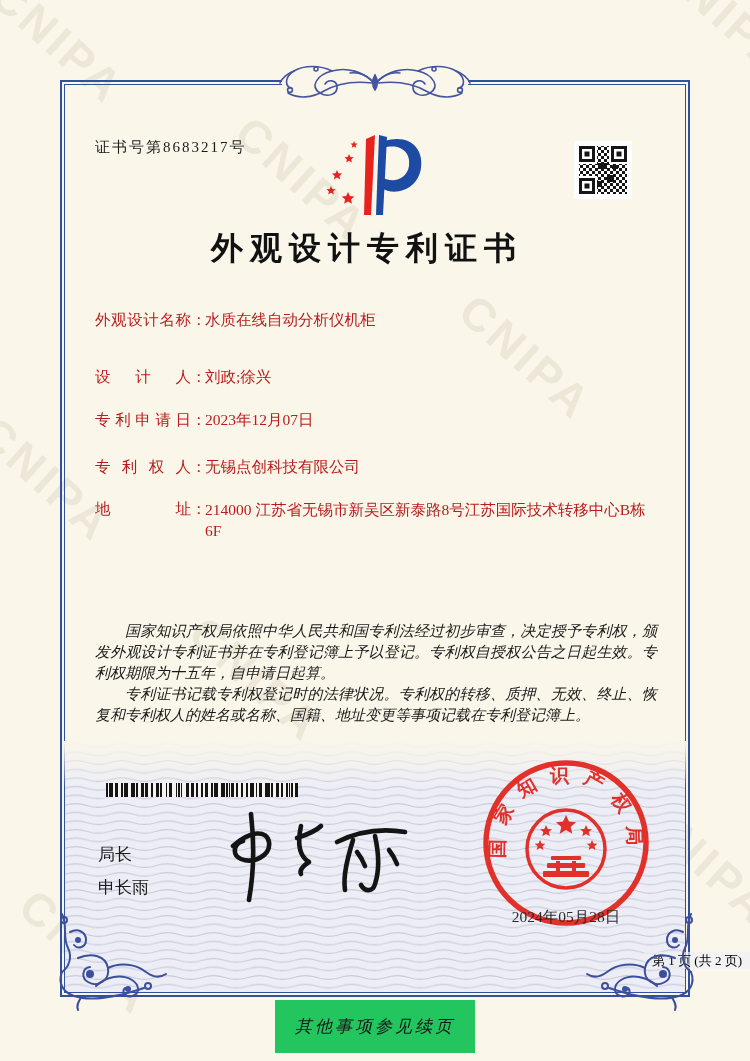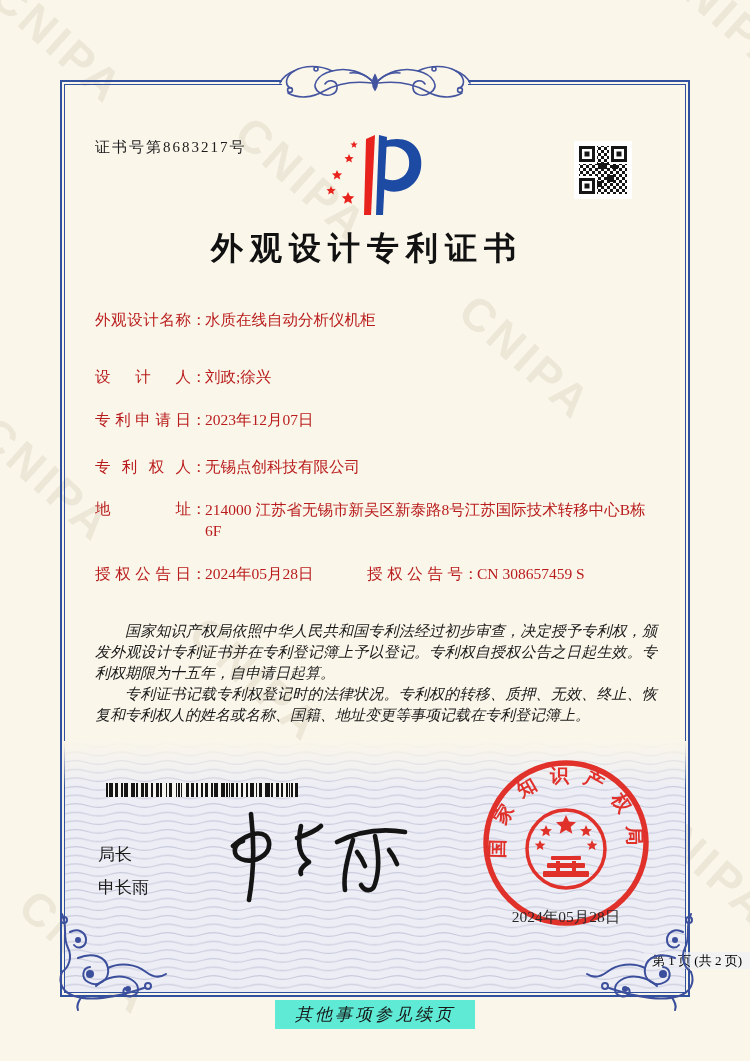--- a/index.html
+++ b/index.html
@@ -64,21 +64,21 @@
                font-family:"Liberation Sans","DejaVu Sans",sans-serif; color:#1a1a1a; }
   .signature { position:absolute; left:205px; top:800px; }
 
   .seal { position:absolute; left:477px; top:757px; opacity:.93; }
 
   .page-num { position:absolute; left:0; top:952px; width:750px; text-align:right;
               font-size:13px; color:#000000;padding-left:24px; }
   .page-num span { background:rgba(240,240,246,.65); padding:1px 8px; }
 
   .bottom-note { position:absolute; left:0; top:1000px; width:750px; text-align:center; }
-  .bottom-note span { display:inline-block; background:#5eead4; padding:3px 20px;
+  .bottom-note span { display:inline-block; background:#22c55e; padding:15px 20px;
                       font-size:17px; font-style:italic; color:#161616; letter-spacing:3px;font-family:Liberation Mono, monospace; }
 
   .ornament-top { position:absolute; left:268px; top:57px; z-index:4; }
   .corner { position:absolute; z-index:4; }
   .corner.bl { left:48px; top:912px; }
   .corner.br { left:577px; top:912px; transform:scaleX(-1); }
 </style>
 </head>
 <body>
 
@@ -230,23 +230,20 @@
         <span class="flabel">设计人</span><span class="fcolon">：</span><span class="fvalue">刘政;徐兴</span>
       </div>
       <div class="frow r4">
         <span class="flabel">专利申请日</span><span class="fcolon">：</span><span class="fvalue">2023年12月07日</span>
       </div>
       <div class="frow r5">
         <span class="flabel">专利权人</span><span class="fcolon">：</span><span class="fvalue">无锡点创科技有限公司</span>
       </div>
       <div class="frow r6">
         <span class="flabel">地址</span><span class="fcolon">：</span><span class="fvalue addr-val">214000 江苏省无锡市新吴区新泰路8号江苏国际技术转移中心B栋6F</span>
-      </div>
-      <div class="frow">
-        <span class="flabel">授权公告日</span><span class="fcolon">：</span><span class="fvalue grant-date-val">2024年05月28日</span><span class="flabel">授权公告号</span><span class="fcolon">：</span><span class="fvalue">CN 308657459 S</span>
       </div>
     </div>
 
     <div class="paras">
       <p>国家知识产权局依照中华人民共和国专利法经过初步审查，决定授予专利权，颁发外观设计专利证书并在专利登记簿上予以登记。专利权自授权公告之日起生效。专利权期限为十五年，自申请日起算。</p>
       <p>专利证书记载专利权登记时的法律状况。专利权的转移、质押、无效、终止、恢复和专利权人的姓名或名称、国籍、地址变更等事项记载在专利登记簿上。</p>
     </div>
 
     <div class="barcode"></div>
 

